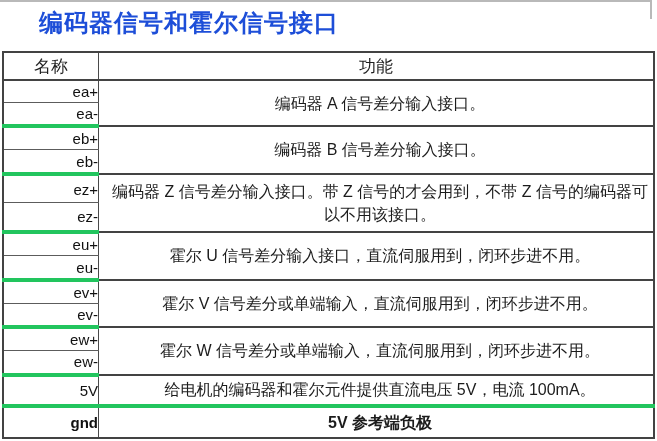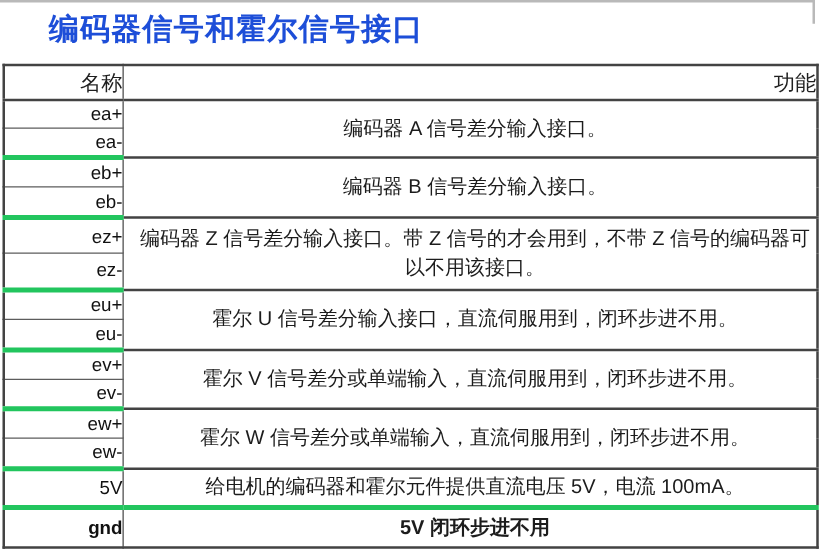--- a/index.html
+++ b/index.html
@@ -37,21 +37,21 @@
     table-layout: fixed;
   }
   .signal-table th, .signal-table td { padding: 0; }
   .signal-table th {
     height: 26px;
     font-weight: normal;
     font-size: 17px;
     color: #1f1f1f;
     border-bottom: 2px solid #434343;
     font-family: Liberation Serif, serif;
-    text-align: right;
+    text-align: center;
   }
   th.name-hd { width: 94px; border-right: 1px solid #4a4a4a; }
   td.pin {
     text-align: right;
     font-size: 15px;
     color: #111111;
     border-right: 1px solid #4a4a4a;
     font-family: "Liberation Sans", sans-serif;
   }
   tr.pair-top td.pin { border-bottom: 1px solid #5c5c5c; }
@@ -134,17 +134,17 @@
       <td class="pin">ew-</td>
     </tr>
 
     <tr class="group-end">
       <td class="pin">5V</td>
       <td class="func">给电机的编码器和霍尔元件提供直流电压 5V，电流 100mA。</td>
     </tr>
 
     <tr class="last">
       <td class="pin">gnd</td>
-      <td class="func" style="border-bottom:none">5V 闭环步进不用</td>
+      <td class="func" style="border-bottom:none">5V 参考端负极</td>
     </tr>
   </tbody>
     </table>
 </div>
 
 </body></html>

